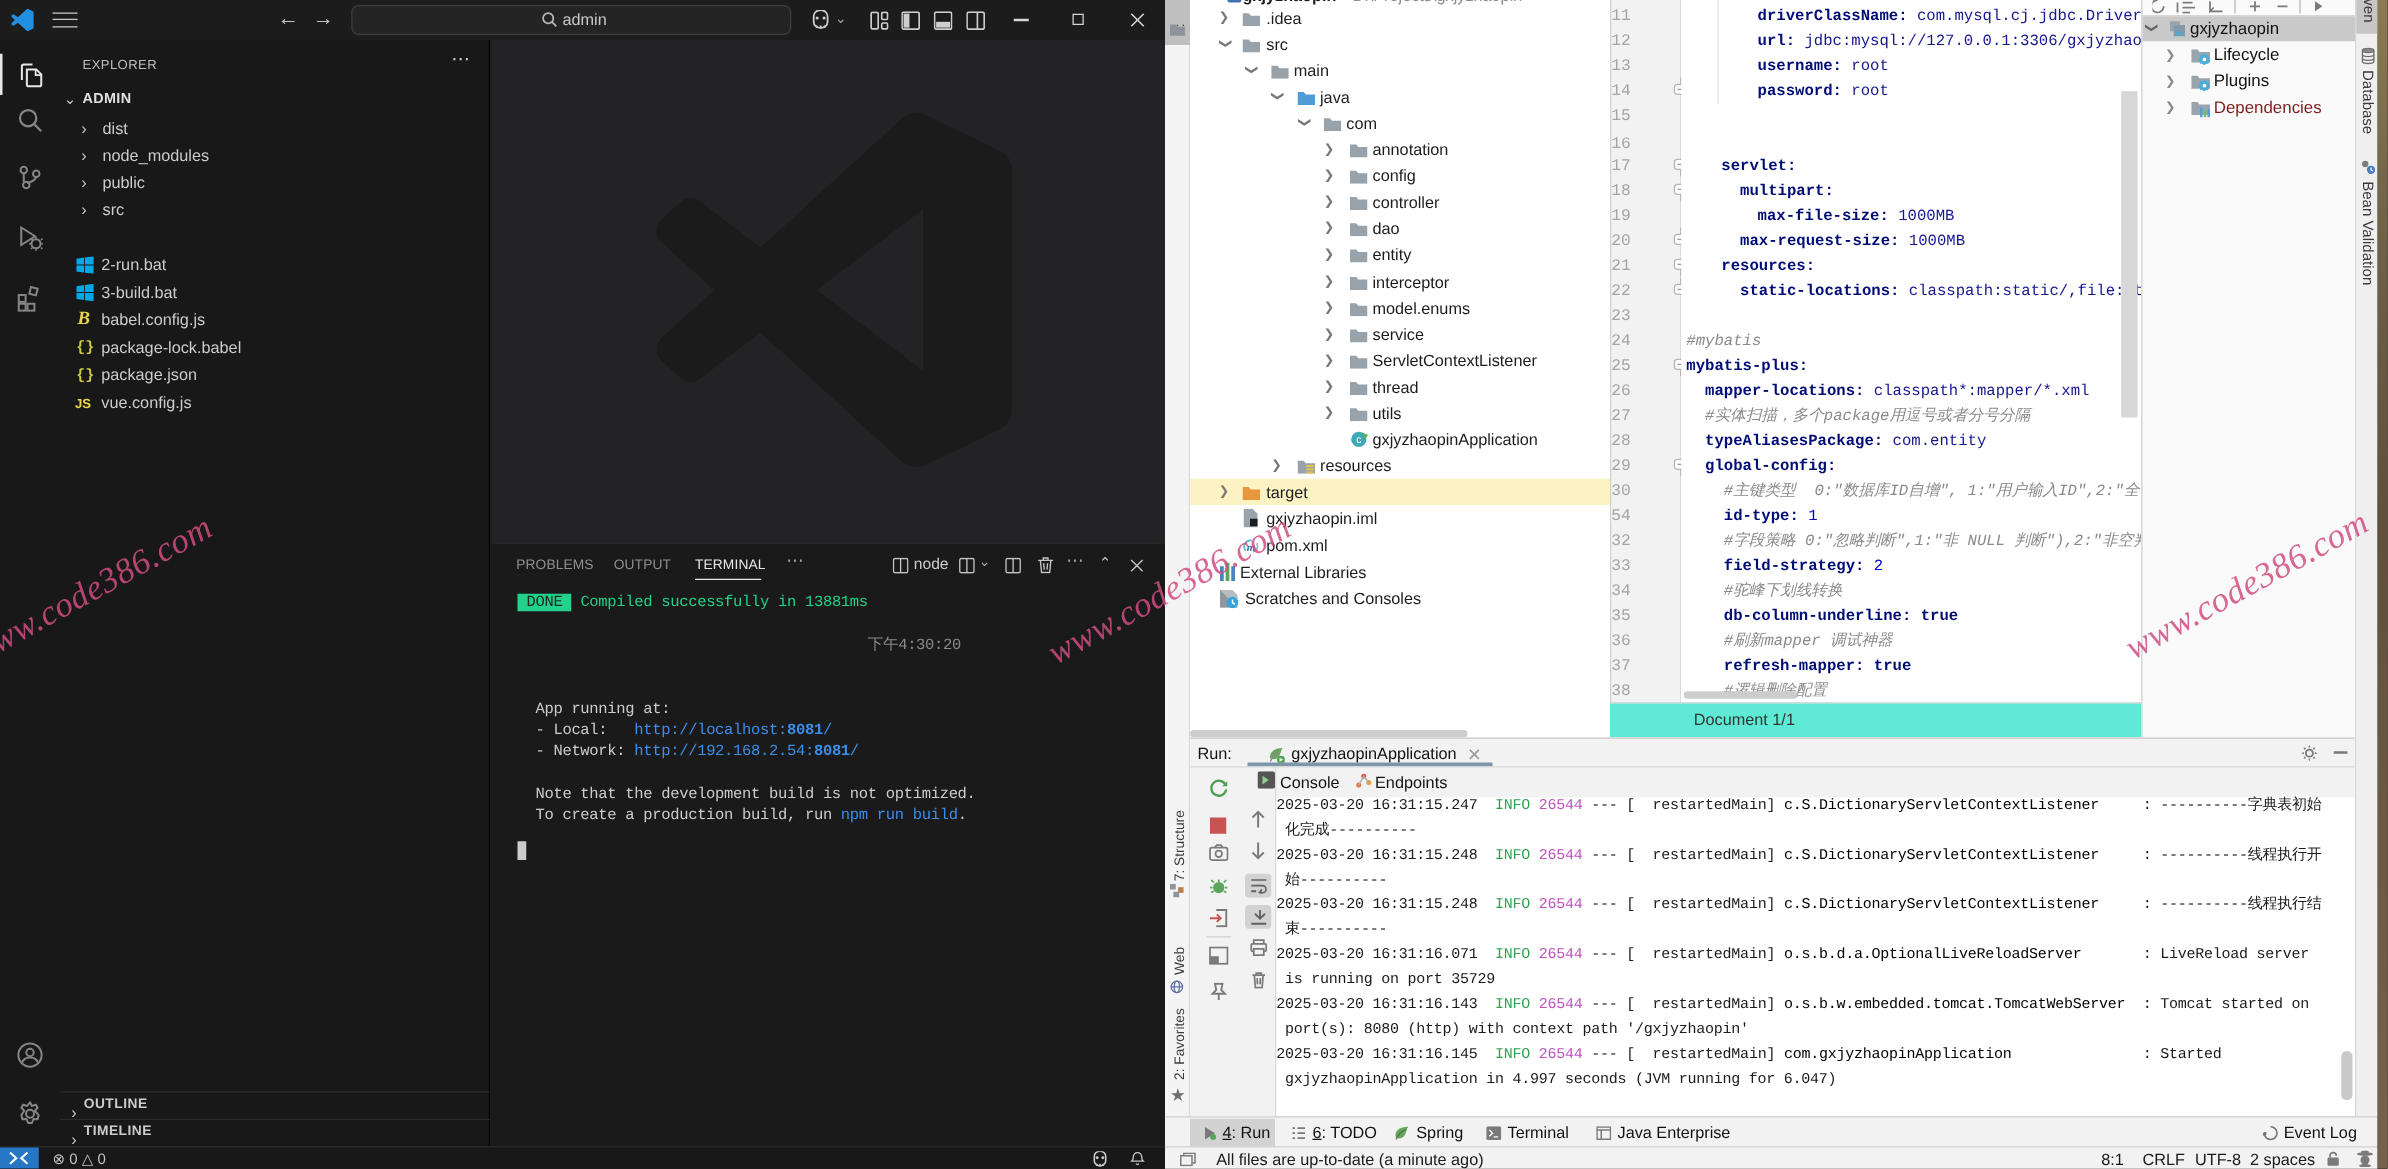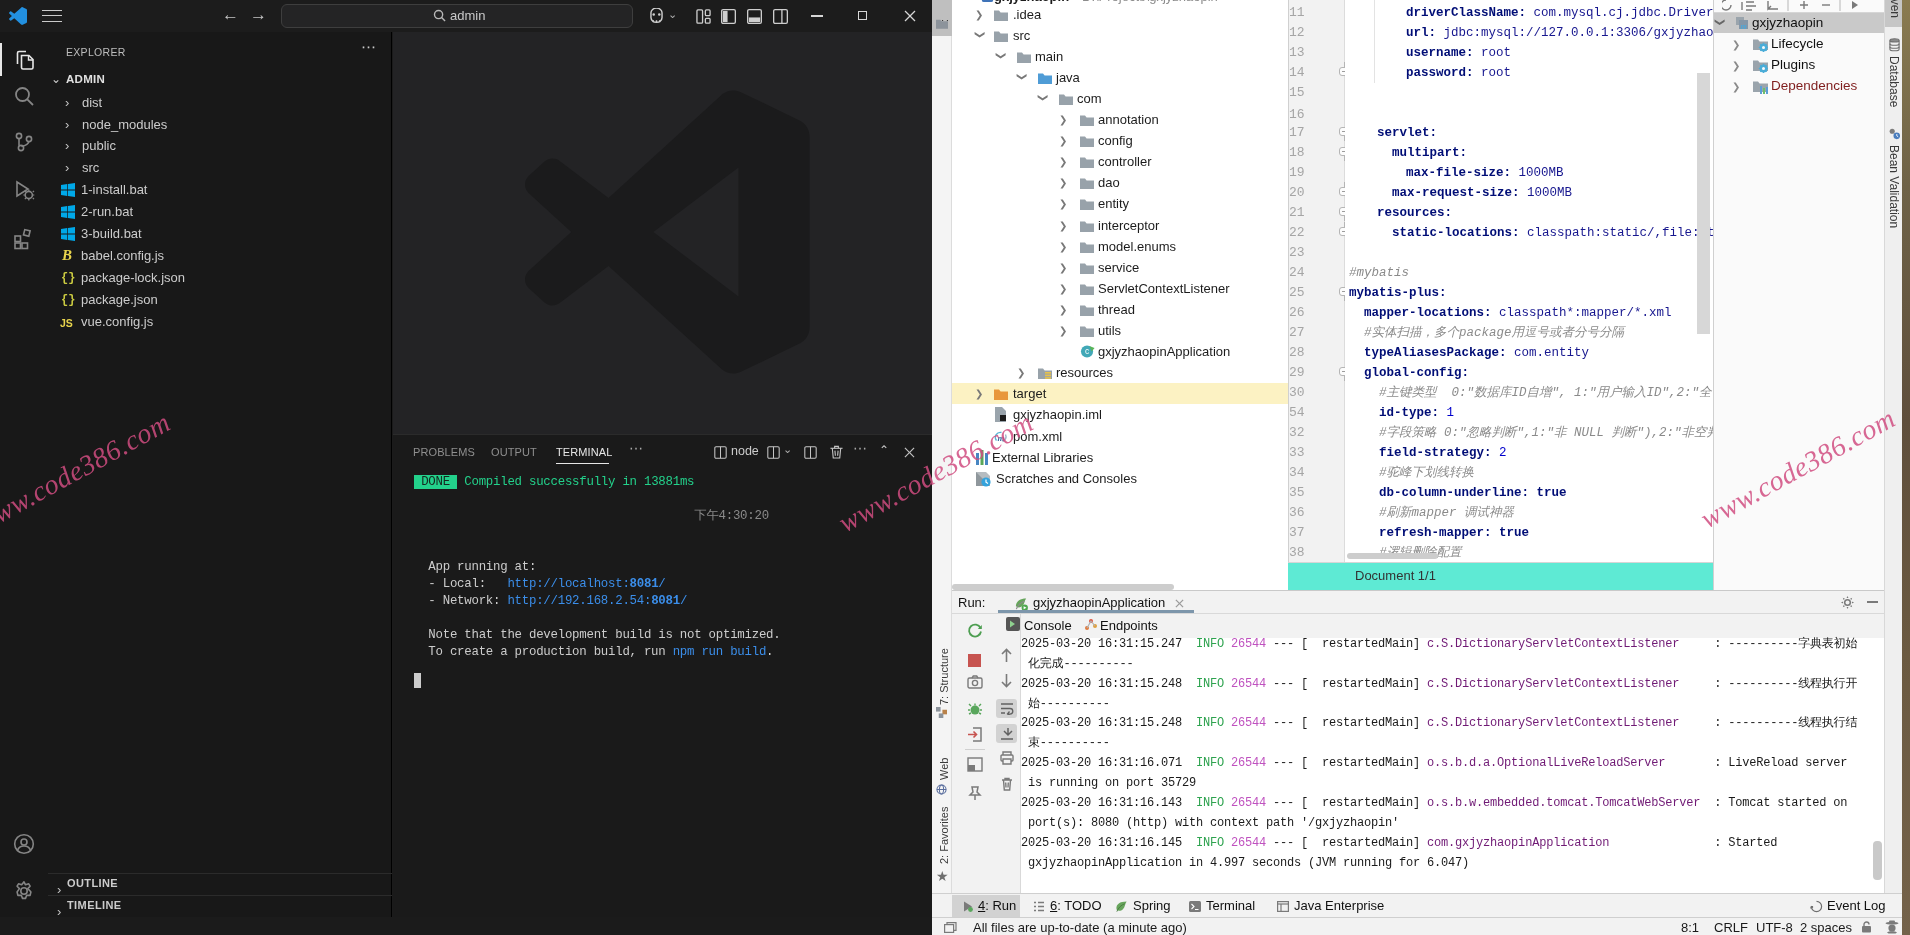--- a/index.html
+++ b/index.html
@@ -39,21 +39,21 @@
 .fs:before{content:"";position:absolute;left:4px;top:8px;width:1px;height:5px;background:#b5b5b5}
 .fe:before{content:"";position:absolute;left:4px;top:-6px;width:1px;height:5px;background:#b5b5b5}
 .cl{position:absolute;height:20px;font-family:"Liberation Mono",monospace;font-size:12.5px;line-height:20px;white-space:pre;color:#17178f}
 .k{font-weight:bold;color:#000d76}
 .cm{color:#8a8a8a;font-style:italic}
 .num{color:#0000cc}
 .rot{position:absolute;transform:rotate(-90deg);transform-origin:0 100%;white-space:nowrap;font-size:11px;color:#3a3a3a;font-family:"Liberation Sans",sans-serif}
 .rrot{position:absolute;writing-mode:vertical-rl;white-space:nowrap;font-size:12px;color:#3a3a3a;font-family:"Liberation Sans",sans-serif}
 .li{color:#2ea34f}
 .lp{color:#bf51bf}
-.lc{color:#701a75}
+.lc{color:#000000}
 
 #edge{position:absolute;left:1902px;top:0;width:8px;height:935px;background:linear-gradient(180deg,#8a7b50 0%,#6e6247 20%,#5f4f3c 45%,#6b5a41 70%,#74624a 100%)}
 
 .wm{position:absolute;font-family:"Liberation Serif",serif;font-style:italic;font-size:28px;letter-spacing:0.5px;color:rgba(208,76,128,0.85);transform:rotate(-28.8deg);transform-origin:0 50%;white-space:nowrap;z-index:50}
 </style>
 </head>
 <body>
 <div id="page">
   <div id="vsc">
     <div id="vtitle">
@@ -154,45 +154,39 @@
           <span class="abs" style="left:34px">node_modules</span>
         </div>
       <div class="vrow ss" style="top:103.2px">
           <span class="chev" style="left:17px">›</span>
           <span class="abs" style="left:34px">public</span>
         </div>
       <div class="vrow ss" style="top:125.1px">
           <span class="chev" style="left:17px">›</span>
           <span class="abs" style="left:34px">src</span>
         </div>
-      <div class="vrow ss" style="top:147.4px">
-          <svg class="abs" style="left:13px;top:4px" width="14" height="14" viewBox="0 0 14 14">
-            <path fill="#00a8e8" d="M0 1.9 6.3 1v5.6H0zM7 .9 14 0v6.6H7zM0 7.4h6.3V13L0 12.1zM7 7.4h7V14l-7-.9z"></path>
-          </svg>
-          <span class="abs" style="left:33px">1-install.bat</span>
-        </div>
       <div class="vrow ss" style="top:169.4px">
           <svg class="abs" style="left:13px;top:4px" width="14" height="14" viewBox="0 0 14 14">
             <path fill="#00a8e8" d="M0 1.9 6.3 1v5.6H0zM7 .9 14 0v6.6H7zM0 7.4h6.3V13L0 12.1zM7 7.4h7V14l-7-.9z"></path>
           </svg>
           <span class="abs" style="left:33px">2-run.bat</span>
         </div>
       <div class="vrow ss" style="top:191.3px">
           <svg class="abs" style="left:13px;top:4px" width="14" height="14" viewBox="0 0 14 14">
             <path fill="#00a8e8" d="M0 1.9 6.3 1v5.6H0zM7 .9 14 0v6.6H7zM0 7.4h6.3V13L0 12.1zM7 7.4h7V14l-7-.9z"></path>
           </svg>
           <span class="abs" style="left:33px">3-build.bat</span>
         </div>
       <div class="vrow ss" style="top:213px">
           <span class="abs sf" style="left:14px;top:-1px;color:#e8d44d;font-size:15px;font-style:italic;font-weight:bold">B</span>
           <span class="abs" style="left:33px">babel.config.js</span>
         </div>
       <div class="vrow ms" style="top:235.2px">
           <span class="abs" style="left:13px;color:#cbcb41;font-weight:bold;font-size:12px">{}</span>
-          <span class="abs ss" style="left:33px">package-lock.json</span>
+          <span class="abs ss" style="left:33px">package-lock.babel</span>
         </div>
       <div class="vrow ms" style="top:257.2px">
           <span class="abs" style="left:13px;color:#cbcb41;font-weight:bold;font-size:12px">{}</span>
           <span class="abs ss" style="left:33px">package.json</span>
         </div>
       <div class="vrow ss" style="top:279.2px">
           <span class="abs" style="left:12px;top:1px;color:#e8d44d;font-weight:bold;font-size:10.5px">JS</span>
           <span class="abs" style="left:33px">vue.config.js</span>
         </div>
       <div class="abs" style="left:0;top:841px;width:344px;height:1px;background:#2b2b2b"></div>
@@ -246,20 +240,37 @@
 
 
   App running at:
   - Local:   <span style="color:#3b8eea">http://localhost:<b>8081</b>/</span>
   - Network: <span style="color:#3b8eea">http://192.168.2.54:<b>8081</b>/</span>
 
   Note that the development build is not optimized.
   To create a production build, run <span style="color:#3b8eea">npm run build</span>.
 </div>
       <div class="abs" style="left:21px;top:238px;width:7px;height:15px;background:#cccccc"></div>
+    </div>
+    <div id="vstatus">
+      <div class="abs" style="left:0;top:0;width:31px;height:17px;background:#2576c5"></div>
+      <svg class="abs" style="left:7px;top:3px" width="16" height="11" viewBox="0 0 16 11" fill="none" stroke="#fff" stroke-width="1.7">
+          <path d="M1 1 l5 4.5 L1 10 M15 1 l-5 4.5 L15 10"></path>
+        </svg>
+      <div class="abs ss" style="left:42px;top:1.5px;color:#c3c3c3;font-size:12px">⊗ 0 △ 0</div>
+      <svg class="abs" style="left:872px;top:3px" width="16" height="13" viewBox="0 0 24 20" fill="none" stroke="#c8c8c8" stroke-width="2">
+          <path d="M5 6 a7 6 0 0 1 14 0 v6 a7 6 0 0 1 -14 0 z"></path>
+          <circle cx="8.5" cy="8" r="1.8" fill="#c8c8c8" stroke="none"></circle>
+          <circle cx="15.5" cy="8" r="1.8" fill="#c8c8c8" stroke="none"></circle>
+          <path d="M8 15.5 v2.5 M12 15.5 v3 M16 15.5 v2.5"></path>
+        </svg>
+      <svg class="abs" style="left:904px;top:3px" width="12" height="12" viewBox="0 0 16 16" fill="none" stroke="#c8c8c8" stroke-width="1.4">
+          <path d="M8 1.5 a4.5 4.5 0 0 1 4.5 4.5 c0 3.2 1.5 4.5 1.5 4.5 H2 c0 0 1.5-1.3 1.5-4.5 A4.5 4.5 0 0 1 8 1.5 z"></path>
+          <path d="M6.5 13 a1.6 1.6 0 0 0 3 0"></path>
+        </svg>
     </div>
   </div>
   <div id="ij">
     <div id="ijtree">
       <div class="abs" style="left:0;top:383.3px;width:336px;height:21px;background:#fcf2c3"></div>
       <div class="trow" style="left:0;top:-14.5px">
           <svg class="abs" style="left:29px;top:4px" width="13" height="13" viewBox="0 0 14 14">
             <rect x="1" y="1" width="12" height="12" rx="2" fill="#3f73b8"></rect>
             <rect x="3.5" y="3.5" width="7" height="7" fill="#b9d1ec"></rect>
           </svg>

